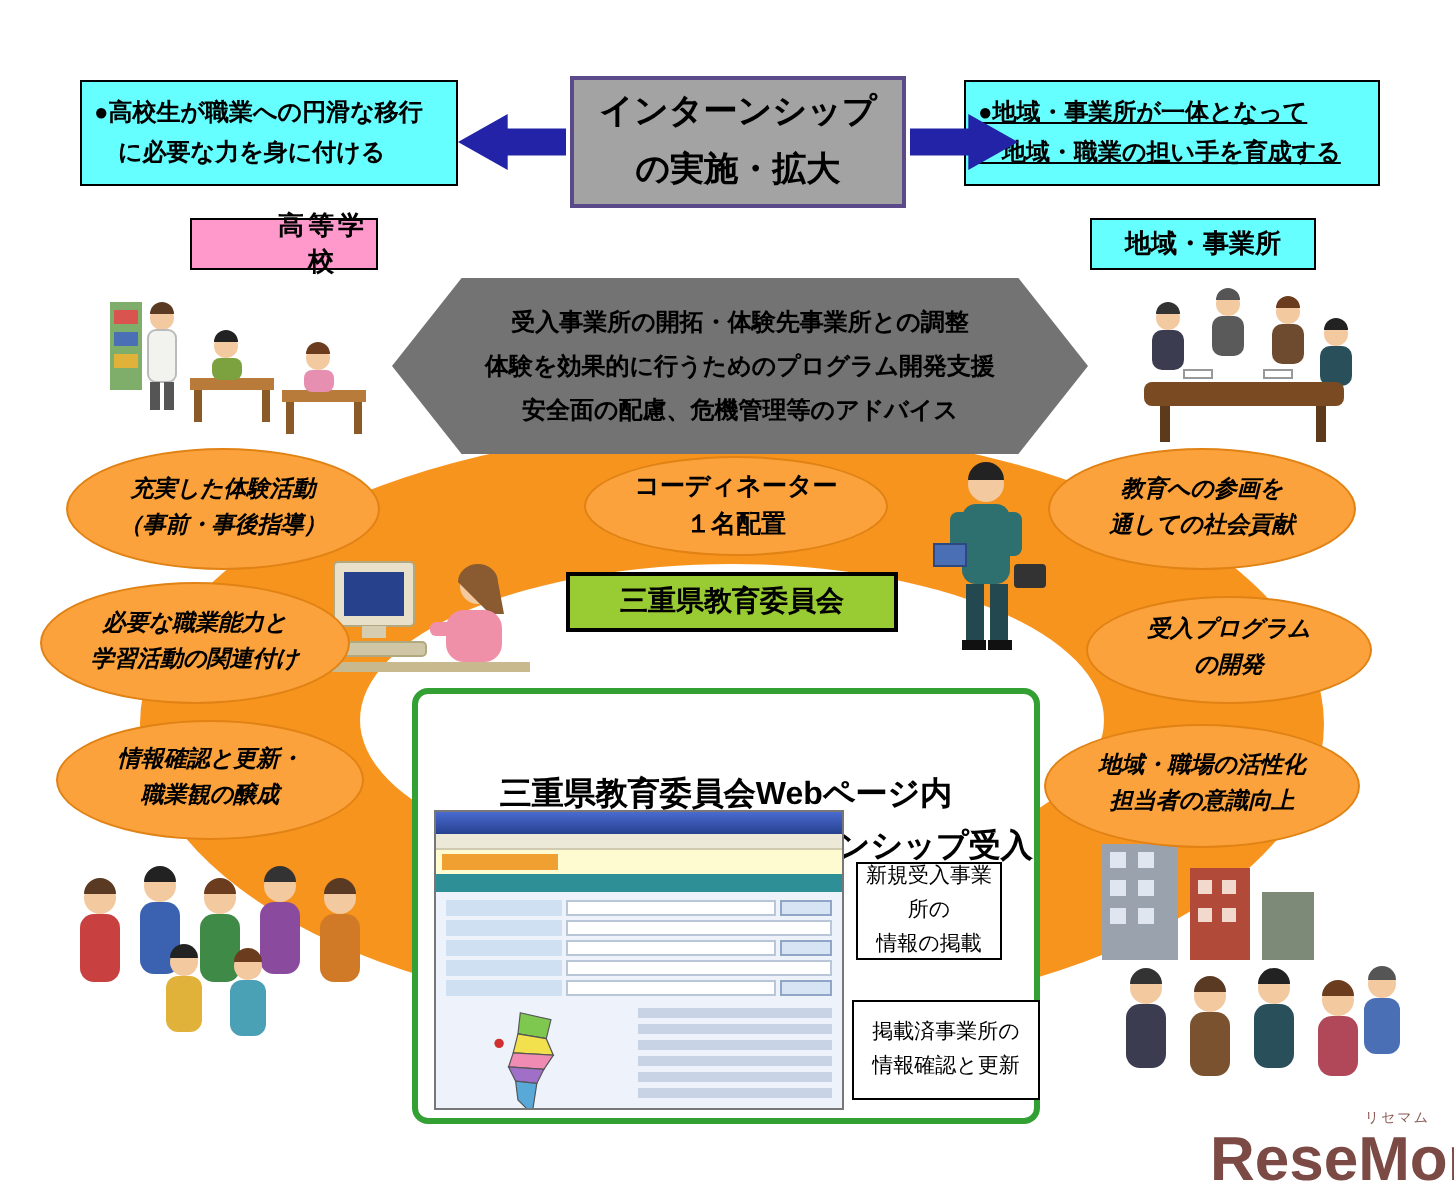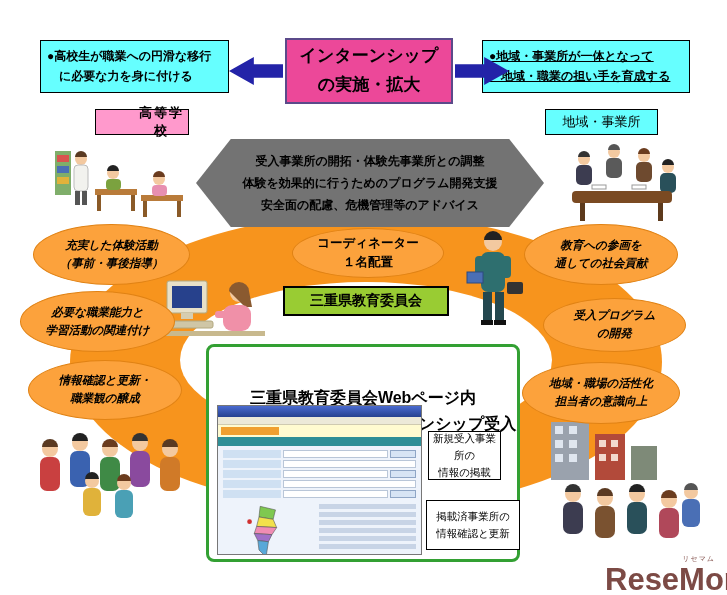--- a/index.html
+++ b/index.html
@@ -9,31 +9,31 @@
   .abs { position:absolute; }
   .pre { white-space:pre-line; }
   .flexc { display:flex; align-items:center; justify-content:center; text-align:center; }
 
   
   .goal-box { background:#66ffff; border:1px solid #000; font-size:12px; font-weight:bold;
               line-height:1.65; padding:4px 6px; display:flex; align-items:center; }
   #goal-left  { left:40px;  top:40px; width:189px; height:53px; }
   #goal-right { left:482px; top:40px; width:208px; height:53px;text-decoration:underline; }
 
-  #title-box { left:285px; top:38px; width:168px; height:66px; background:#ec4899;
+  #title-box { left:285px; top:38px; width:168px; height:66px; background:#a3a3a3;
                border:2px solid #5b4a8a; font-size:17px; font-weight:bold; line-height:1.7; }
 
   .block-arrow { background:#2323a8; top:57px; height:28px; width:54px; }
   #arrow-left  { left:229px; clip-path:polygon(0 50%, 46% 0, 46% 26%, 100% 26%, 100% 74%, 46% 74%, 46% 100%); }
   #arrow-right { left:455px; clip-path:polygon(100% 50%, 54% 0, 54% 26%, 0 26%, 0 74%, 54% 74%, 54% 100%); }
 
   #label-school { left:95px;  top:109px; width:94px;  height:26px; background:#ff99cc;
                   border:1px solid #000; font-size:13px; font-weight:bold; letter-spacing:2px;padding-left:39px; }
   #label-region { left:545px; top:109px; width:113px; height:26px; background:#66ffff;
-                  border:1px solid #000; font-size:13px; font-weight:normal; }
+                  border:1px solid #000; font-size:13px; font-weight:bold; }
 
   
   #support-banner { left:196px; top:139px; width:348px; height:88px; background:#737373;
                     clip-path:polygon(0% 50%, 10% 0%, 90% 0%, 100% 50%, 90% 100%, 10% 100%);
                     font-size:12px; font-weight:bold; line-height:1.85; }
 
   
   #ring { left:0; top:0; width:727px; height:595px; pointer-events:none; }
 
   

